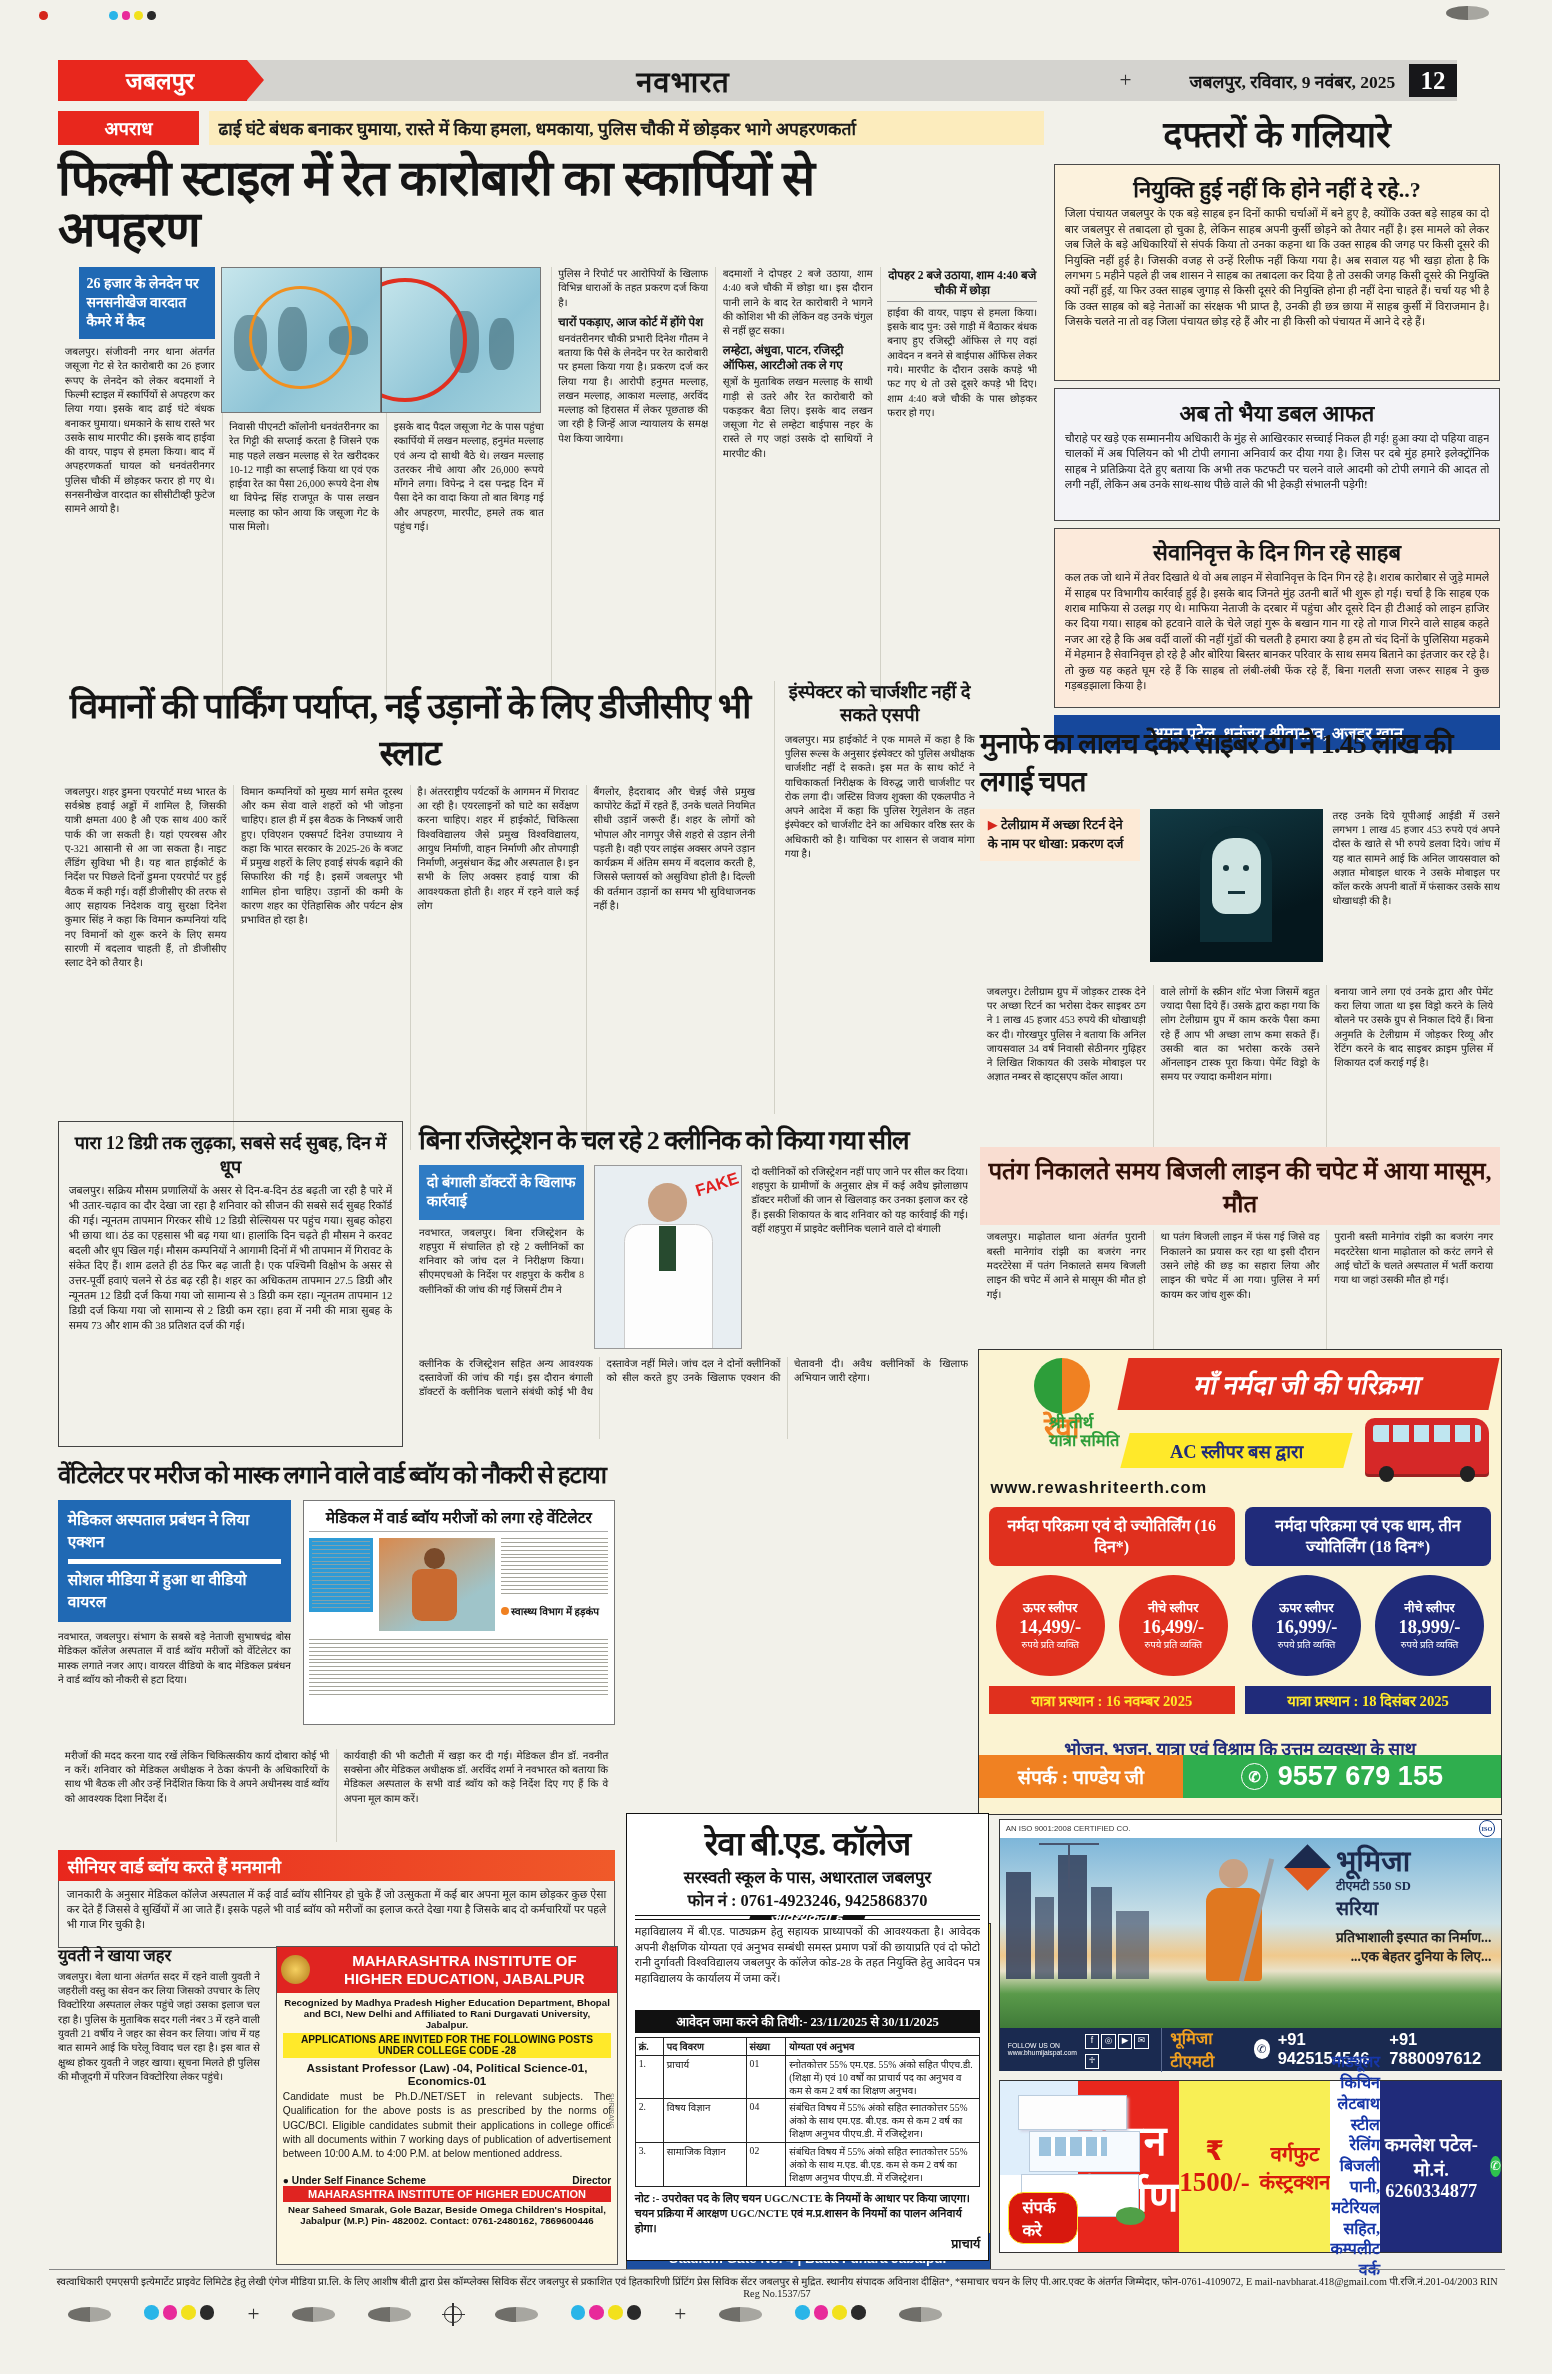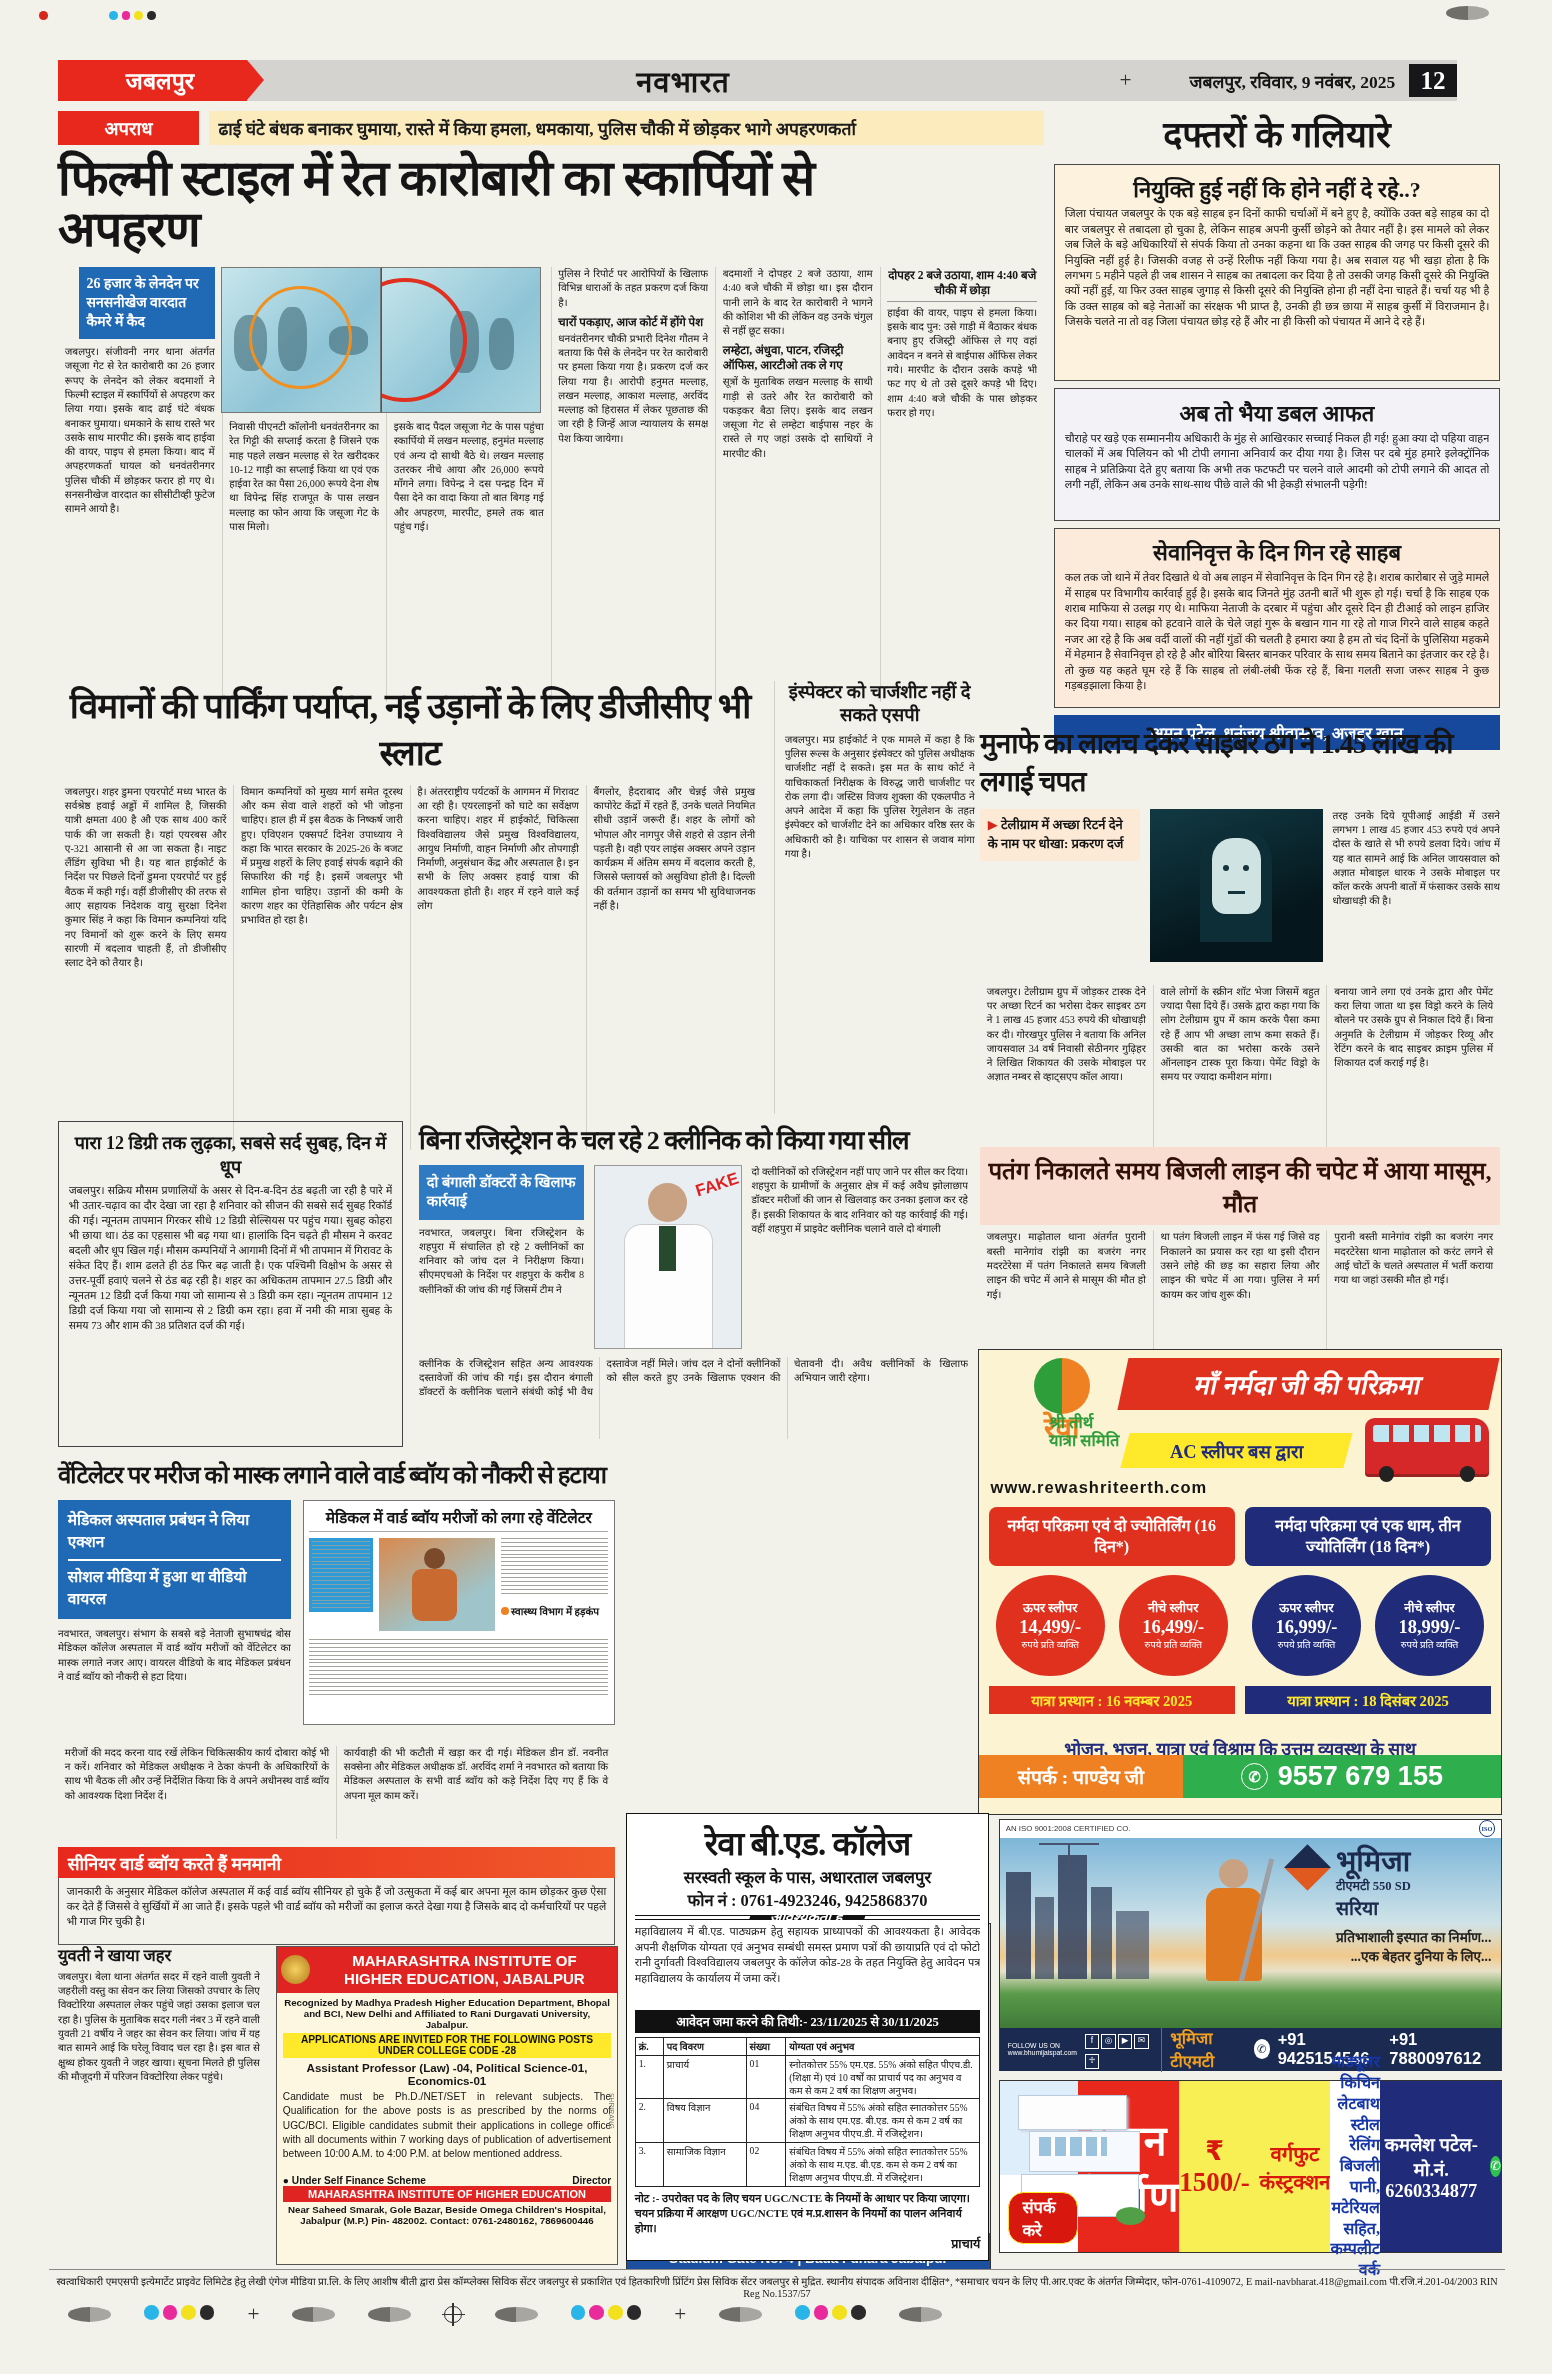--- a/index.html
+++ b/index.html
@@ -310,21 +310,21 @@
         <span>9557 679 155</span>
       </div>
     </div>
   </div>
 
   <div class="abs" style="left:58px;top:1457px;width:557px;height:475px;">
     <div class="b" style="font-size:24px;letter-spacing:-1px;">वेंटिलेटर पर मरीज को मास्क लगाने वाले वार्ड ब्वॉय को नौकरी से हटाया</div>
     <div style="display:flex;gap:11.6px;margin-top:9.7px;">
       <div style="width:233px;">
         <div style="background:#2069b4;color:#fff;font-weight:bold;font-size:15.5px;padding:9.7px;line-height:1.4;">
-          <div style="border-bottom:2px solid #ffffff;padding-bottom:5.8px;margin-bottom:5.8px;">मेडिकल अस्पताल प्रबंधन ने लिया एक्शन</div>
+          <div style="border-bottom:5px solid #ffffff;padding-bottom:5.8px;margin-bottom:5.8px;">मेडिकल अस्पताल प्रबंधन ने लिया एक्शन</div>
           <div>सोशल मीडिया में हुआ था वीडियो वायरल</div>
         </div>
         <div class="jt" style="margin-top:7.8px;height:109px;">नवभारत, जबलपुर। संभाग के सबसे बड़े नेताजी सुभाषचंद्र बोस मेडिकल कॉलेज अस्पताल में वार्ड ब्वॉय मरीजों को वेंटिलेटर का मास्क लगाते नजर आए। वायरल वीडियो के बाद मेडिकल प्रबंधन ने वार्ड ब्वॉय को नौकरी से हटा दिया।</div>
       </div>
       <div style="flex:1;border:1px solid #777;background:#fff;padding:5.8px;height:212px;">
         <div class="b ctr" style="font-size:15.5px;border-bottom:1px solid #aaa;padding-bottom:2.9px;">मेडिकल में वार्ड ब्वॉय मरीजों को लगा रहे वेंटिलेटर</div>
         <div style="display:flex;gap:5.8px;margin-top:5.8px;">
           <div style="width:58px;height:68px;background:#2e9bd6;padding:2.9px;">
             <div class="microlines" style="height:100%;opacity:.7;"></div>
           </div>

